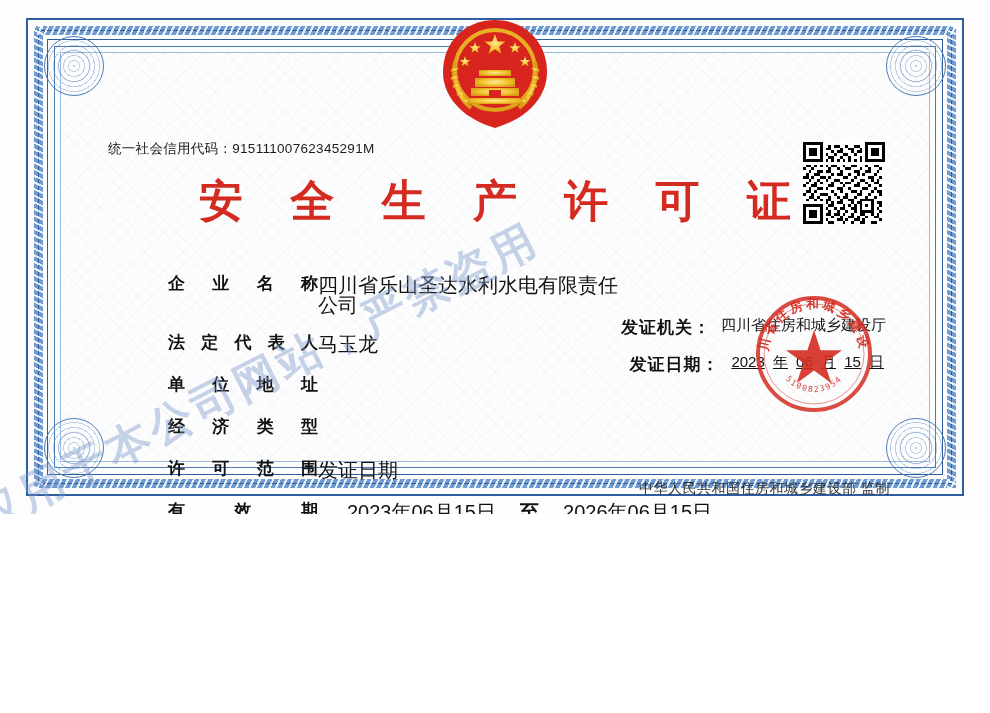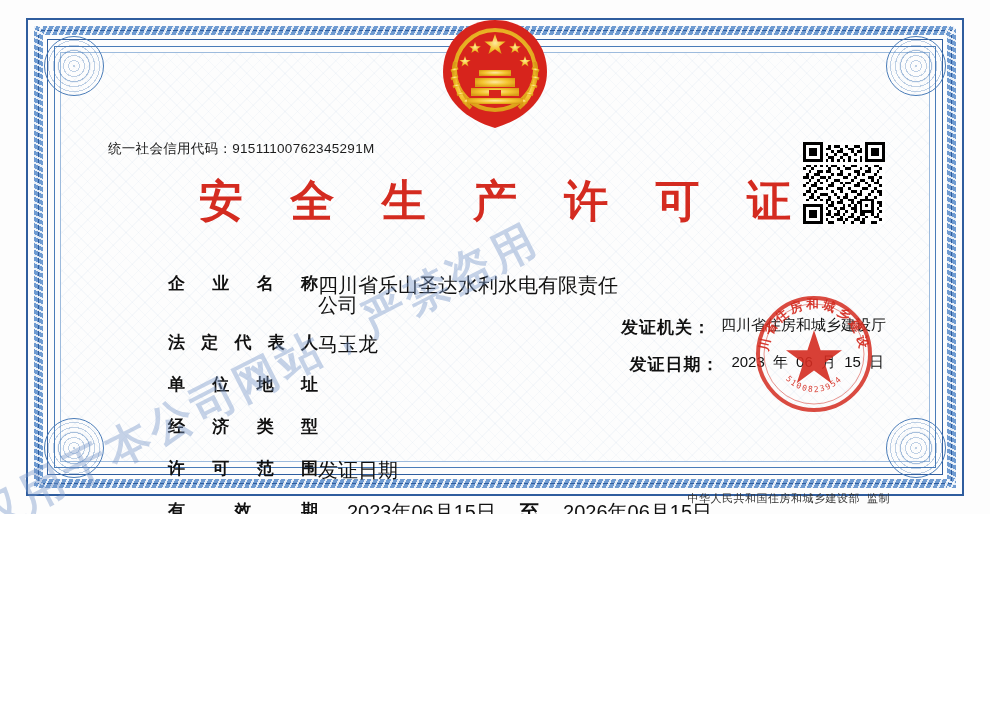--- a/index.html
+++ b/index.html
@@ -233,21 +233,21 @@
     font-size: 17px;
     font-weight: bold;
     color: #111;
     letter-spacing: 1px;
     margin-right: 10px;
   }
   .issuer-row .value {
     font-size: 15px;
     color: #111;
   }
-  .issue-date .value span { margin: 12px 2px; }
+  .issue-date .value span { margin: 12px 2px; text-decoration: underline; }
 
   
   .seal {
     position: absolute;
     right: 112px;
     bottom: 96px;
     width: 128px;
     height: 128px;
     pointer-events: none;
   }
@@ -270,25 +270,24 @@
     color: rgba(120,150,200,0.42);
     white-space: nowrap;
     letter-spacing: 4px;
     font-family: "DejaVu Sans", "Liberation Sans", sans-serif;
   }
 
   
   .footer {
     position: absolute;
     right: 100px;
-    bottom: 8px;
-    font-size: 11px;
+    bottom: 16px;
+    font-size: 14px;
     color: #333;
     letter-spacing: 0.5px;
-    font-family: Liberation Mono, monospace;
   }
 </style>
 </head>
 <body>
 
 <div id="certificate">
 
   <div class="border-outer"></div>
   <div class="border-mid"></div>
   <div class="rope top"></div>

